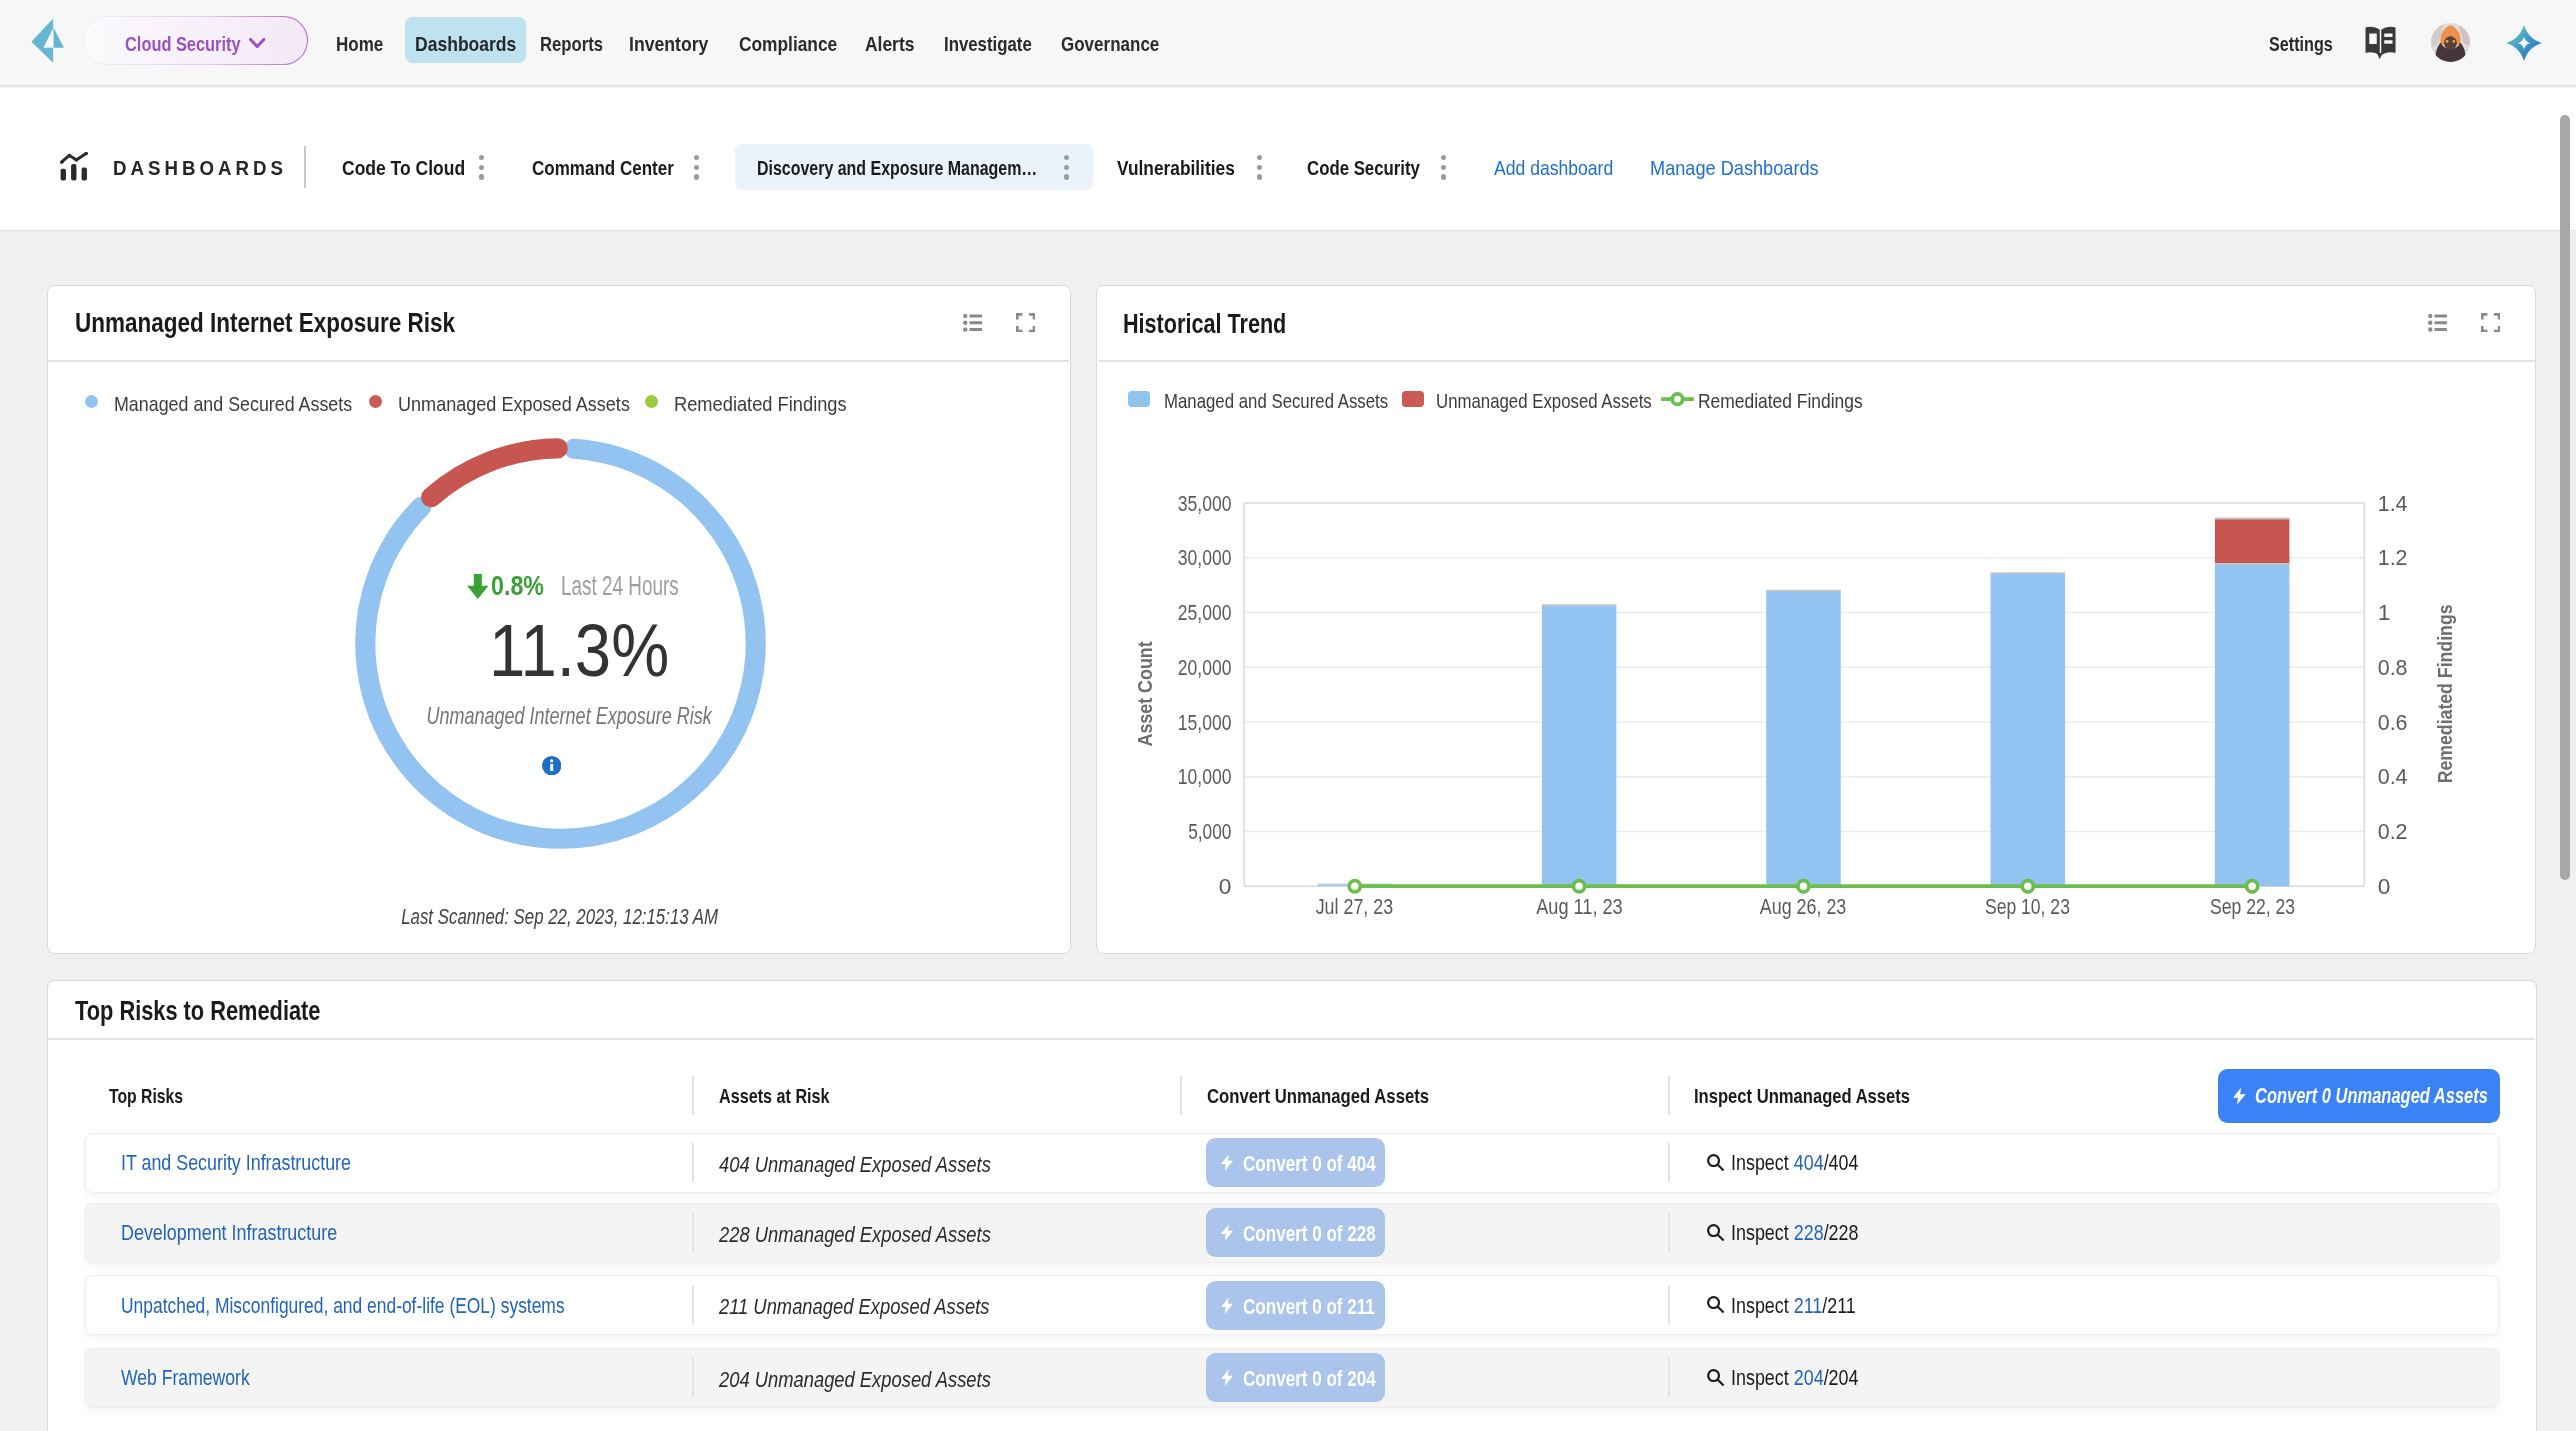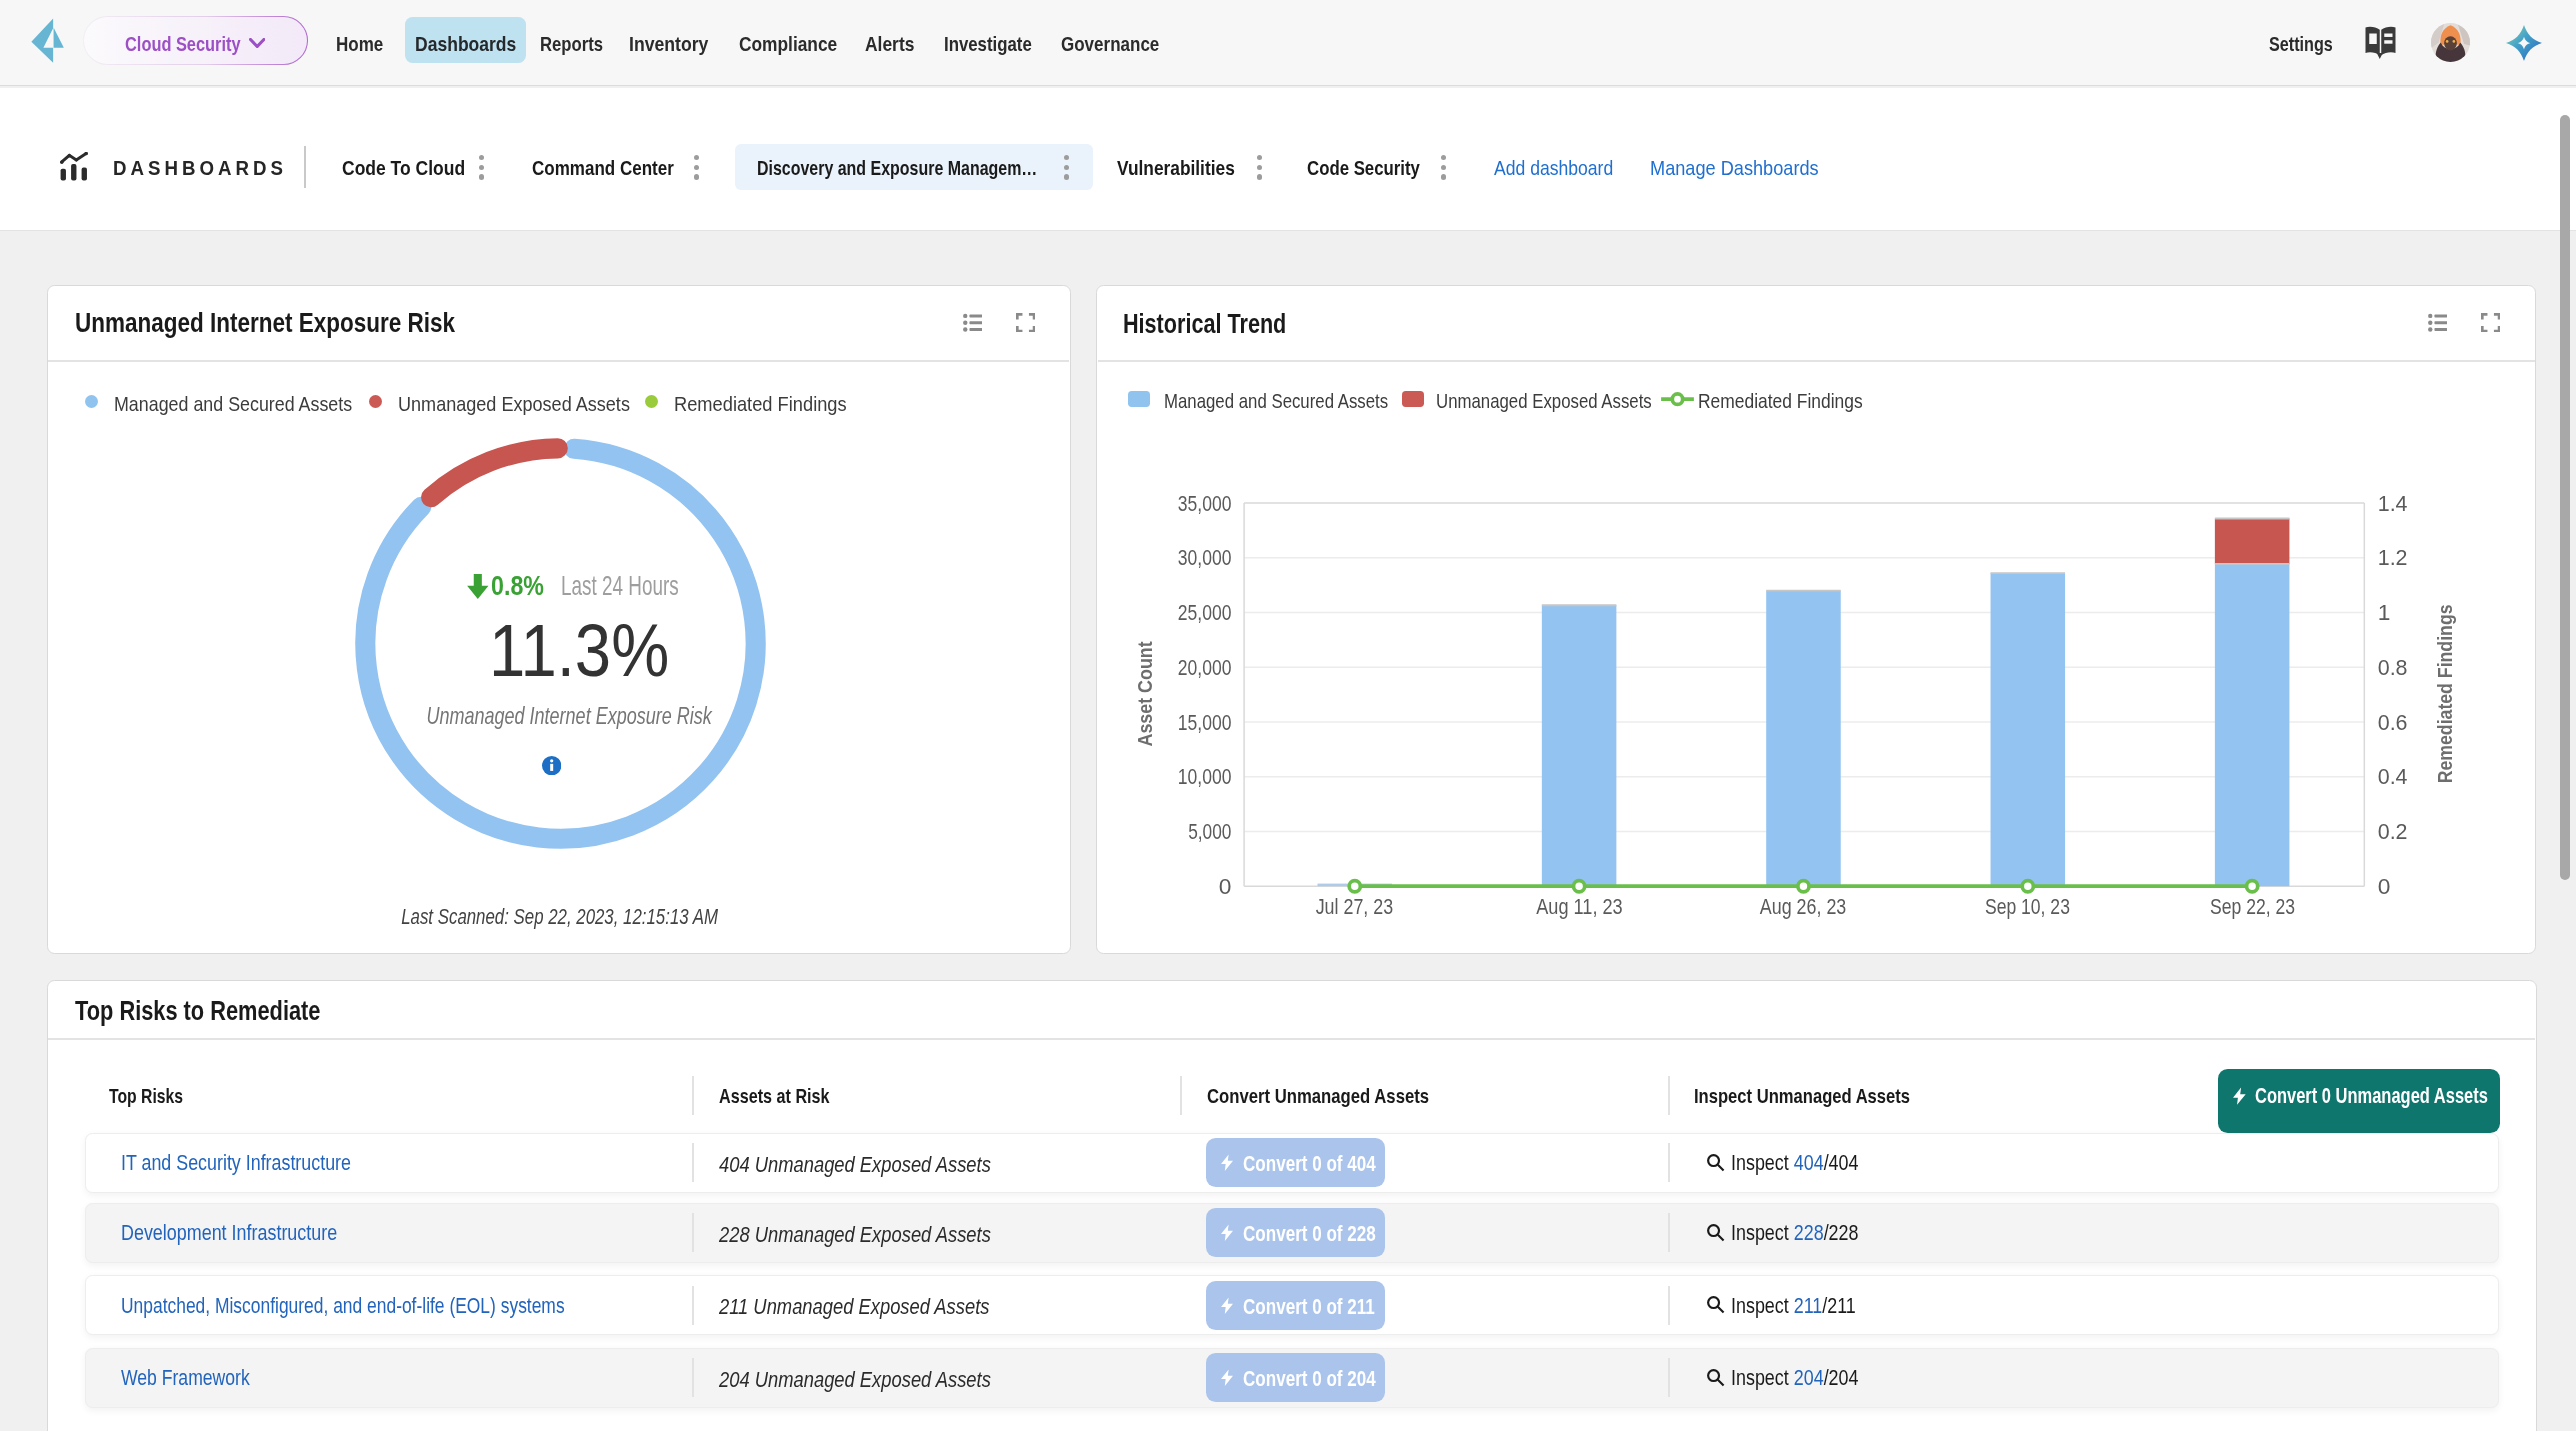--- a/index.html
+++ b/index.html
@@ -272,21 +272,21 @@
 <div class="card" style="left:47px;top:980px;width:2490px;height:522px;"></div>
 <div class="tx" style="left:75px;top:997px;font-size:27.6px;color:#1a1a1a;font-weight:700;transform:scaleX(0.79);">Top Risks to Remediate</div>
 <div class="abs" style="left:48px;top:1038px;width:2487px;height:1.5px;background:#e3e3e3;"></div>
 <div class="tx" style="left:109px;top:1085px;font-size:21px;color:#1a1a1a;font-weight:700;transform:scaleX(0.75);">Top Risks</div>
 <div class="tx" style="left:719px;top:1085px;font-size:21px;color:#1a1a1a;font-weight:700;transform:scaleX(0.77);">Assets at Risk</div>
 <div class="tx" style="left:1207px;top:1085px;font-size:21px;color:#1a1a1a;font-weight:700;transform:scaleX(0.795);">Convert Unmanaged Assets</div>
 <div class="tx" style="left:1694px;top:1085px;font-size:21px;color:#1a1a1a;font-weight:700;transform:scaleX(0.79);">Inspect Unmanaged Assets</div>
 <div class="vdiv" style="left:692px;top:1076px;height:39px;"></div>
 <div class="vdiv" style="left:1180px;top:1076px;height:39px;"></div>
 <div class="vdiv" style="left:1668px;top:1076px;height:39px;"></div>
-<div class="cbtn" style="left:2218px;top:1069px;width:282px;height:64px;background:#0f766e;">
+<div class="cbtn" style="left:2218px;top:1069px;width:282px;height:54px;background:#3b82f6;font-style:italic;">
 <svg style="left:15px;top:15.7px;" width="12.7" height="22.4" viewBox="0 0 22 30">
       <polygon points="14,0 0,17.5 8.5,17.5 7,30 22,11.5 12.5,11.5" fill="#fff"></polygon>
     </svg>
 <span style="left:37px;top:16.4px;transform:scaleX(0.763);font-size:21.6px;">Convert 0 Unmanaged Assets</span>
   </div>
 <div class="rowblock" style="top:1133px;background:#ffffff;"></div>
 <div class="tx" style="left:121px;top:1152px;font-size:21.6px;color:#2264bc;transform:scaleX(0.827);">IT and Security Infrastructure</div>
 <div class="tx" style="left:719px;top:1154px;font-size:22.4px;color:#2b2b2b;font-style:italic;transform:scaleX(0.82);">404 Unmanaged Exposed Assets</div>
 <div class="vdiv" style="left:692px;top:1143px;height:39px;"></div>
 <div class="vdiv" style="left:1668px;top:1143px;height:39px;"></div>

